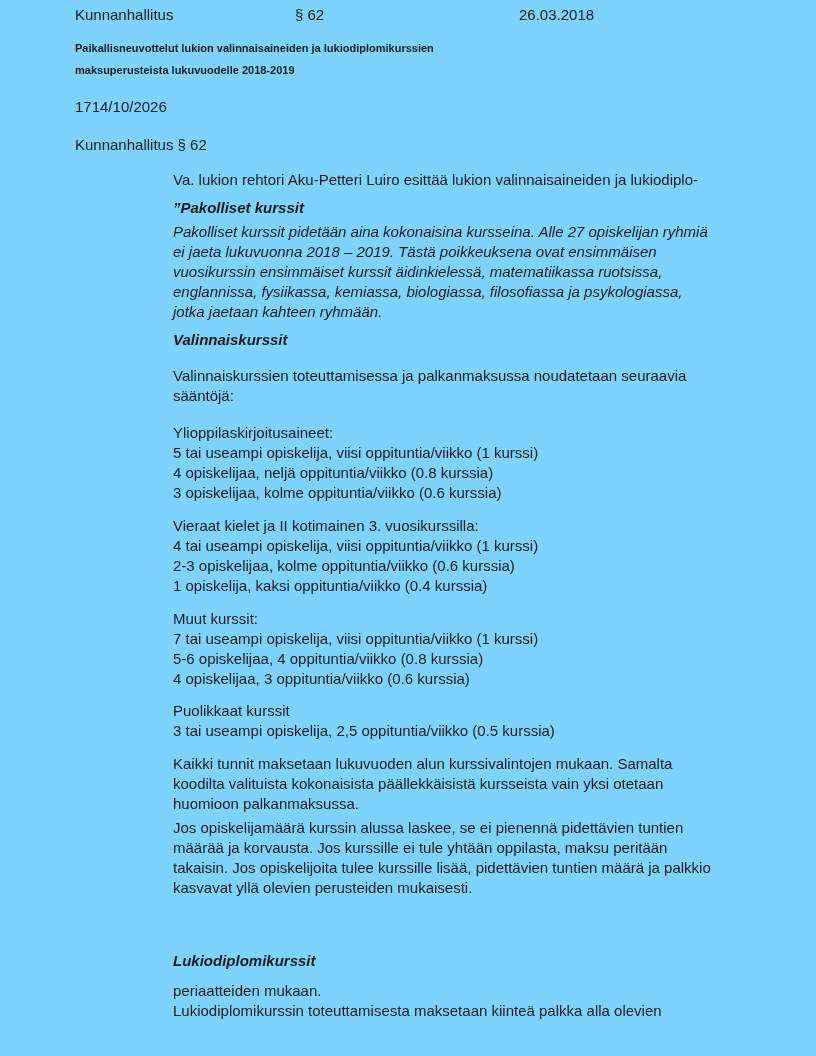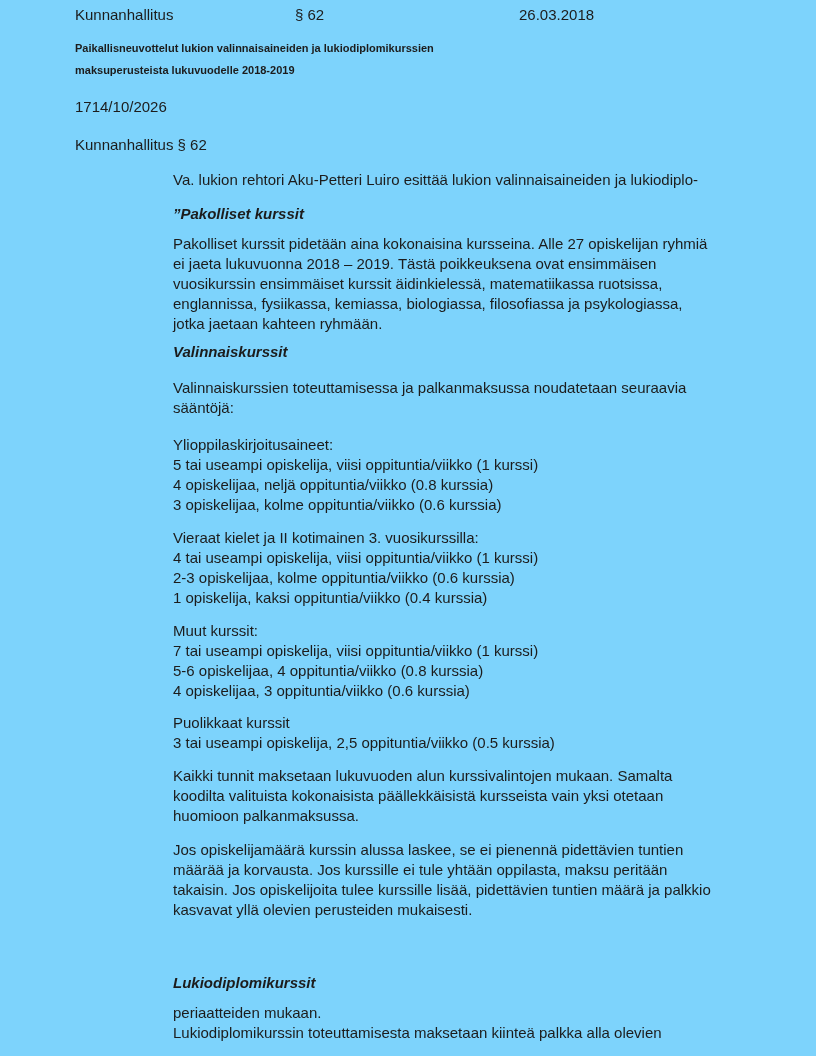--- a/index.html
+++ b/index.html
@@ -33,30 +33,30 @@
 
   .body-col {
     position: absolute;
     top: 170px;
     left: 173px;
     width: 600px;
   }
   .line { white-space: nowrap; }
   .subheading { font-weight: bold; font-style: italic; }
 
-  .heading-pakolliset   { margin-top: 14px; }
-  .para-pakolliset      { margin-top: 10px; }
+  .heading-pakolliset   { margin-top: 8px; }
+  .para-pakolliset      { margin-top: 4px; font-style: italic; }
   .heading-valinnais    { margin-top: 8px; }
   .valinnais-intro      { margin-top: 16px; }
   .group-1              { margin-top: 17px; }
   .group-2              { margin-top: 13px; }
   .group-3              { margin-top: 13px; }
   .group-4              { margin-top: 12px; }
   .note-1               { margin-top: 13px; }
-  .note-2               { margin-top: 14px; }
+  .note-2               { margin-top: 4px; }
   .heading-lukiodiplomi { margin-top: 53px; }
   .final-para           { margin-top: 10px; }
 </style>
 </head>
 <body>
 
 <div class="page">
 
   <div class="hdr">
     <span class="hdr-item" id="hdr-committee">Kunnanhallitus</span>

